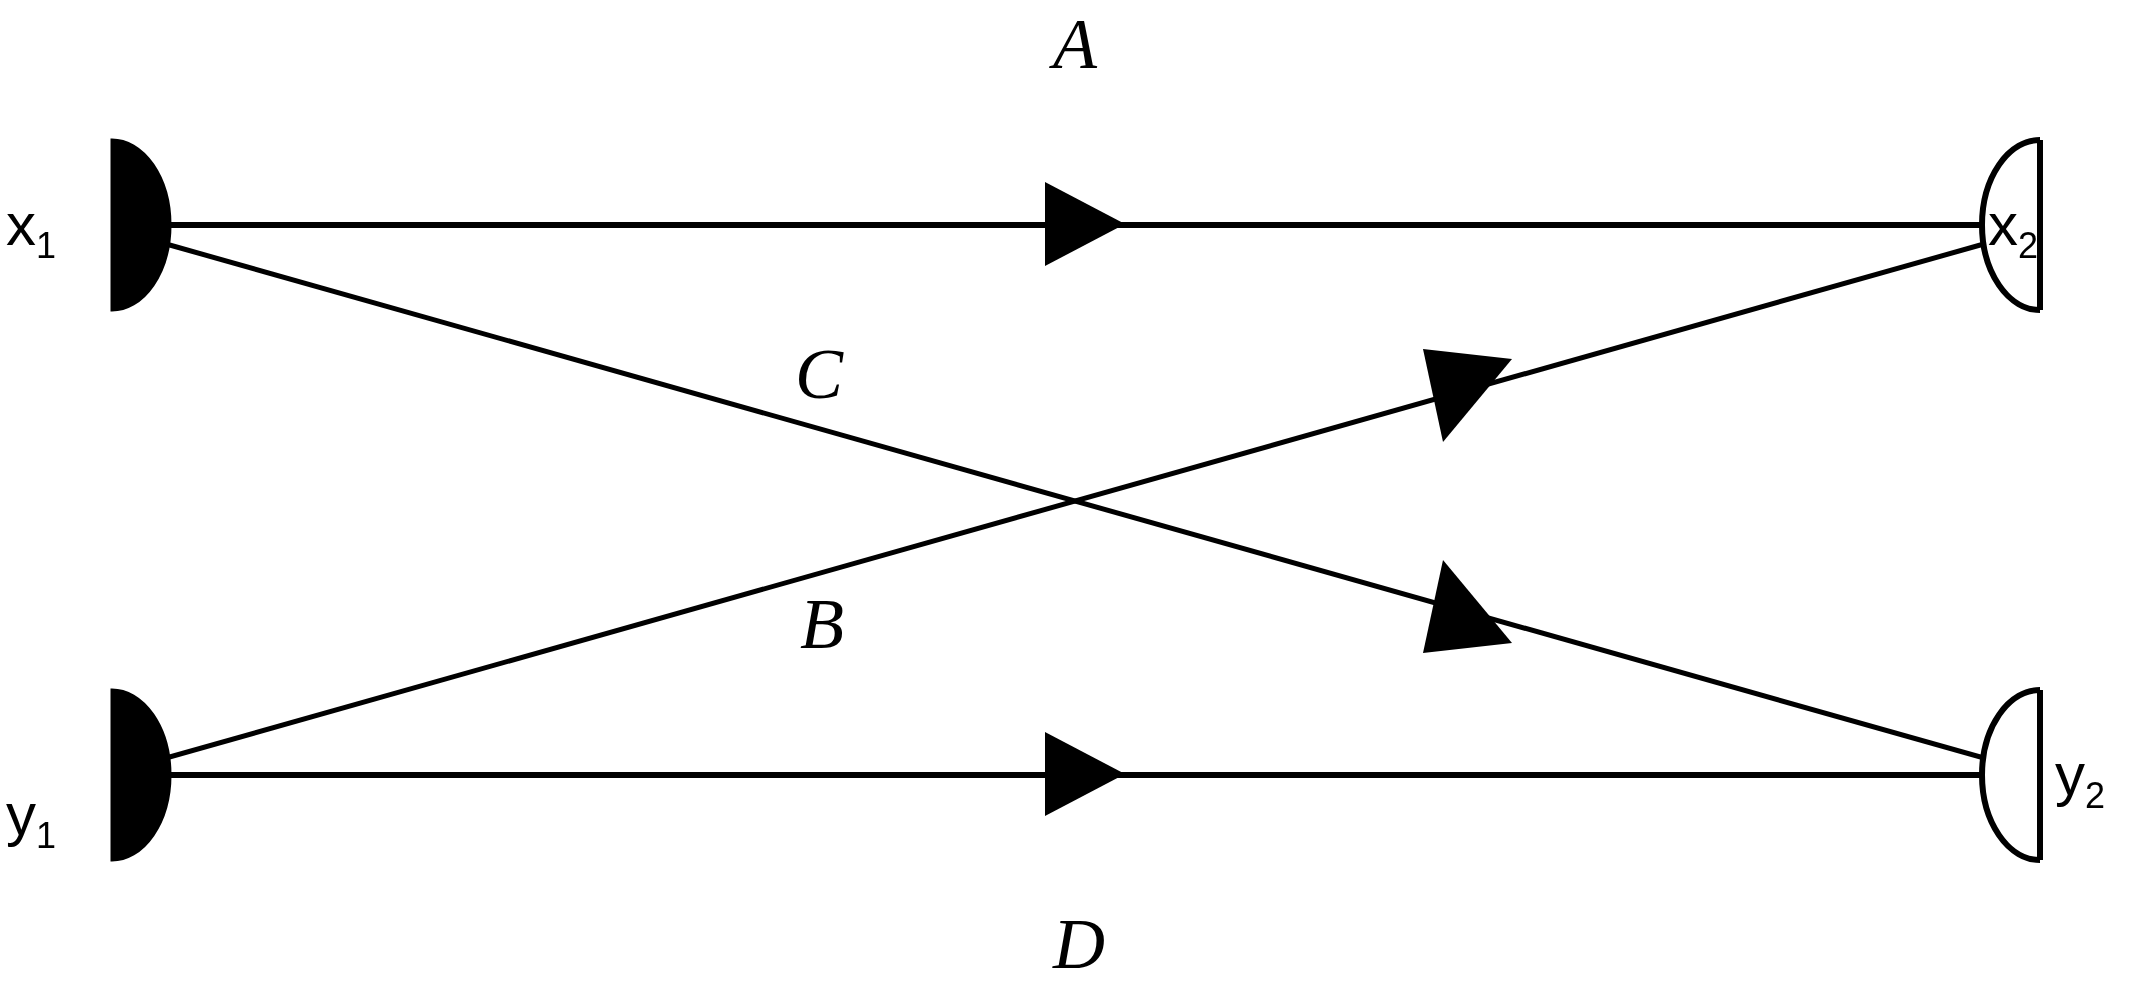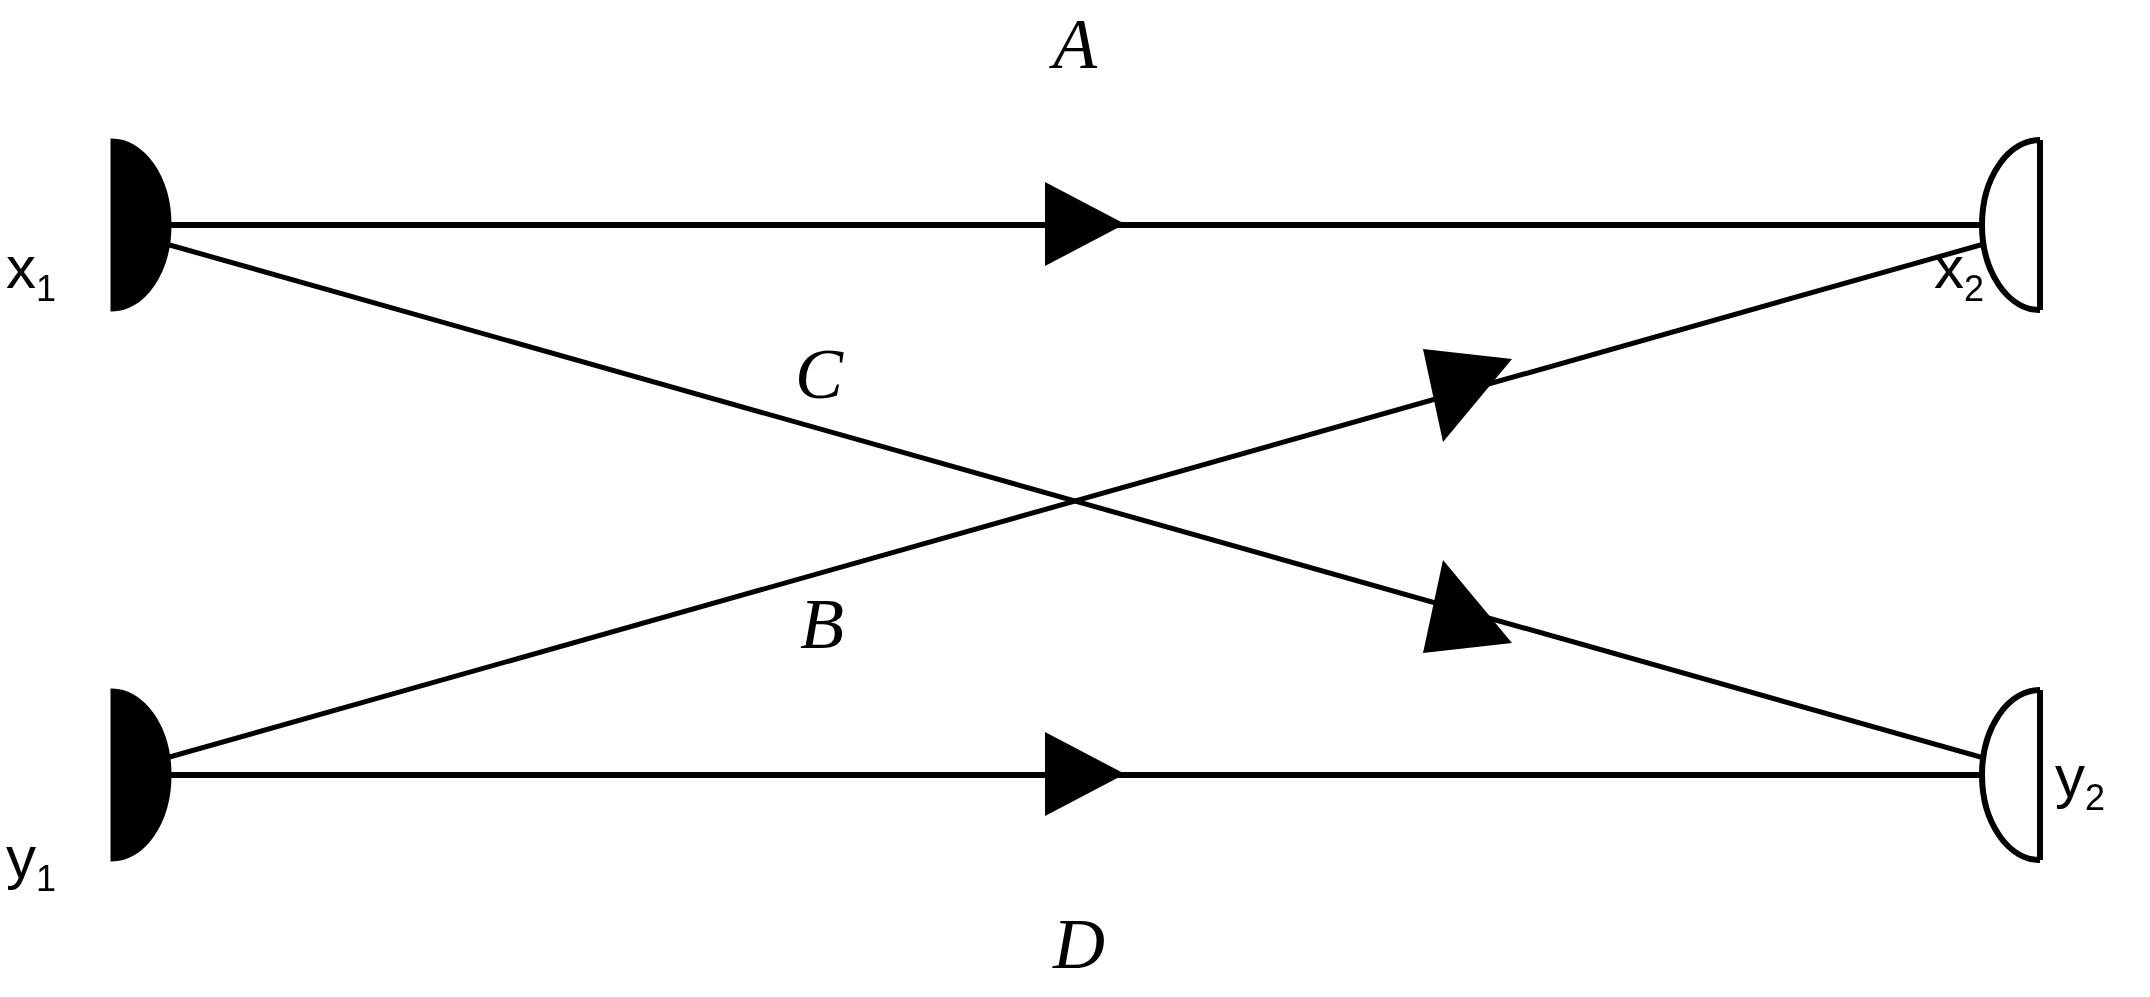--- a/index.html
+++ b/index.html
@@ -27,43 +27,42 @@
   }
   .node-label {
     position: absolute;
     font-family: "Liberation Sans", sans-serif;
     font-size: 60px;
     font-weight: 400;
     color: #000000;
     line-height: 1;
     white-space: nowrap;
     user-select: none;
-    margin-top: 43px;
   }
   .node-label .sub {
     font-size: 36px;
     vertical-align: sub;
     line-height: 1;
   }
   .path-label {
     position: absolute;
     font-family: "Liberation Serif", serif;
     font-style: italic;
     font-size: 72px;
     font-weight: 400;
     color: #000000;
     line-height: 1;
     white-space: nowrap;
     user-select: none;
   }
   
   #label-x1 { left: 6px;   top: 195px; }
   #label-y1 { left: 6px;   top: 785px; }
-  #label-x2 { left: 1934px; top: 195px; }
-  #label-y2 { left: 2055px; top: 704px; }
+  #label-x2 { left: 1988px; top: 195px; }
+  #label-y2 { left: 2055px; top: 745px; }
 
   #label-path-a { left: 1053px; top: 8px;   }
   #label-path-c { left: 795px;  top: 338px; }
   #label-path-b { left: 800px;  top: 588px; }
   #label-path-d { left: 1053px; top: 908px; }
 </style>
 </head>
 <body>
 
 <div id="canvas">

